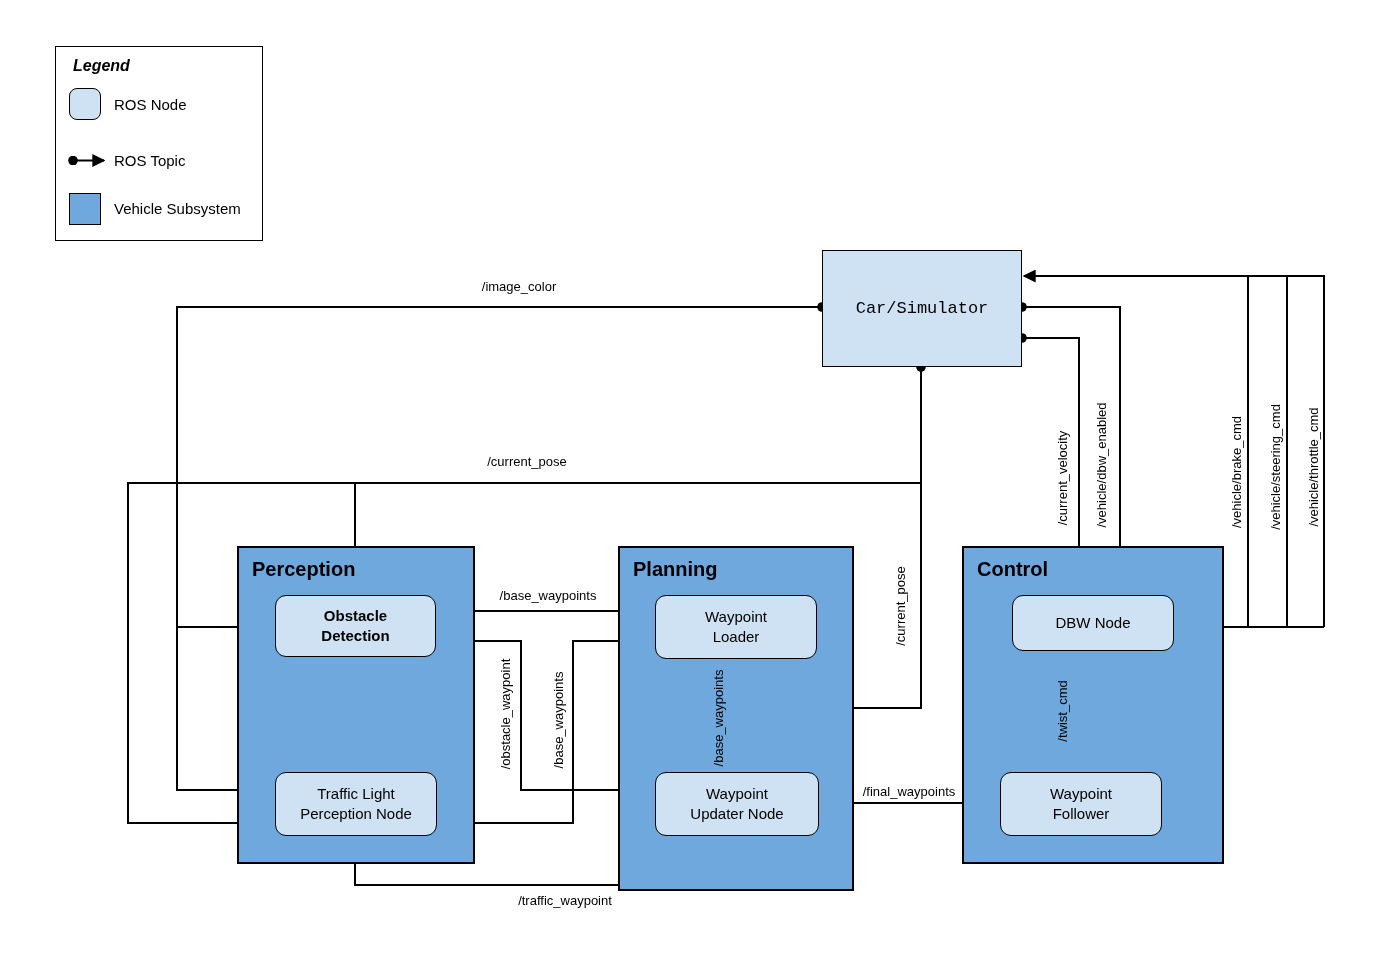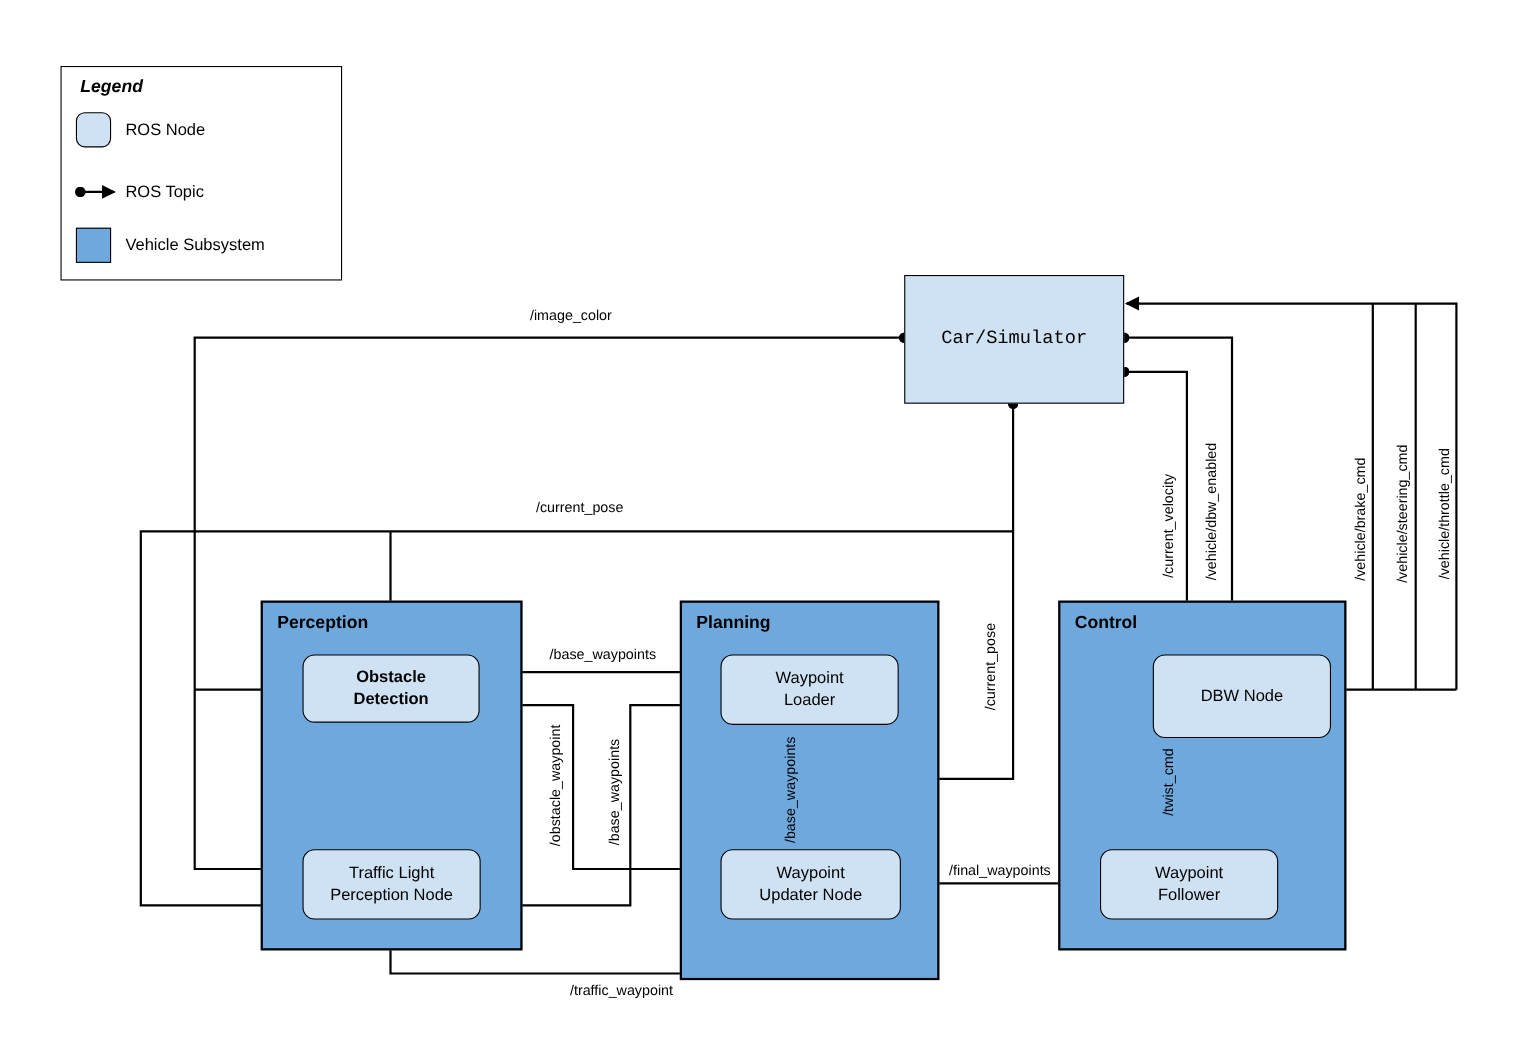--- a/index.html
+++ b/index.html
@@ -16,21 +16,21 @@
 
   
   .subsystem {
     position: absolute;
     background: var(--subsystem-fill, #6fa8dc);
     border: 2px solid #000;
   }
   .subsystem-title {
     position: absolute;
     left: 13px; top: 10px;
-    font-size: 16px;
+    font-size: 20px;
     font-weight: bold;
   }
   .ros-node {
     position: absolute;
     background: var(--node-fill, #cfe2f3);
     border: 1.5px solid #000;
     border-radius: 11px;
     display: flex;
     align-items: center;
     justify-content: center;
@@ -71,22 +71,22 @@
     white-space: nowrap;
     transform: translate(-50%, -50%);
   }
   .topic-label.vertical {
     transform: translate(-50%, -50%) rotate(-90deg);
   }
 
   
   #legend {
     position: absolute;
-    left: 55px; top: 60px;
-    width: 256px; height: 195px;
+    left: 55px; top: 46px;
+    width: 208px; height: 195px;
     background: #fff;
     border: 1.5px solid #000;
     padding-left: 26px;
   }
   #legend .legend-title {
     position: absolute;
     left: 17px; top: 10px;
     font-size: 16px;
     font-weight: bold;
     font-style: italic;
@@ -201,21 +201,21 @@
 Perception Node</span>
   </div>
   <div class="ros-node" style="left:655px;top:595px;width:162px;height:64px;">
     <span>Waypoint
 Loader</span>
   </div>
   <div class="ros-node" style="left:655px;top:772px;width:164px;height:64px;">
     <span>Waypoint
 Updater Node</span>
   </div>
-  <div class="ros-node" style="left:1048px;top:595px;width:162px;height:76px;">
+  <div class="ros-node" style="left:1012px;top:595px;width:162px;height:56px;">
     <span>DBW Node</span>
   </div>
   <div class="ros-node" style="left:1000px;top:772px;width:162px;height:64px;">
     <span>Waypoint
 Follower</span>
   </div>
 
   <div class="topic-label" style="left:519px;top:286px;">/image_color</div>
   <div class="topic-label" style="left:527px;top:461px;">/current_pose</div>
   <div class="topic-label" style="left:548px;top:595px;">/base_waypoints</div>

